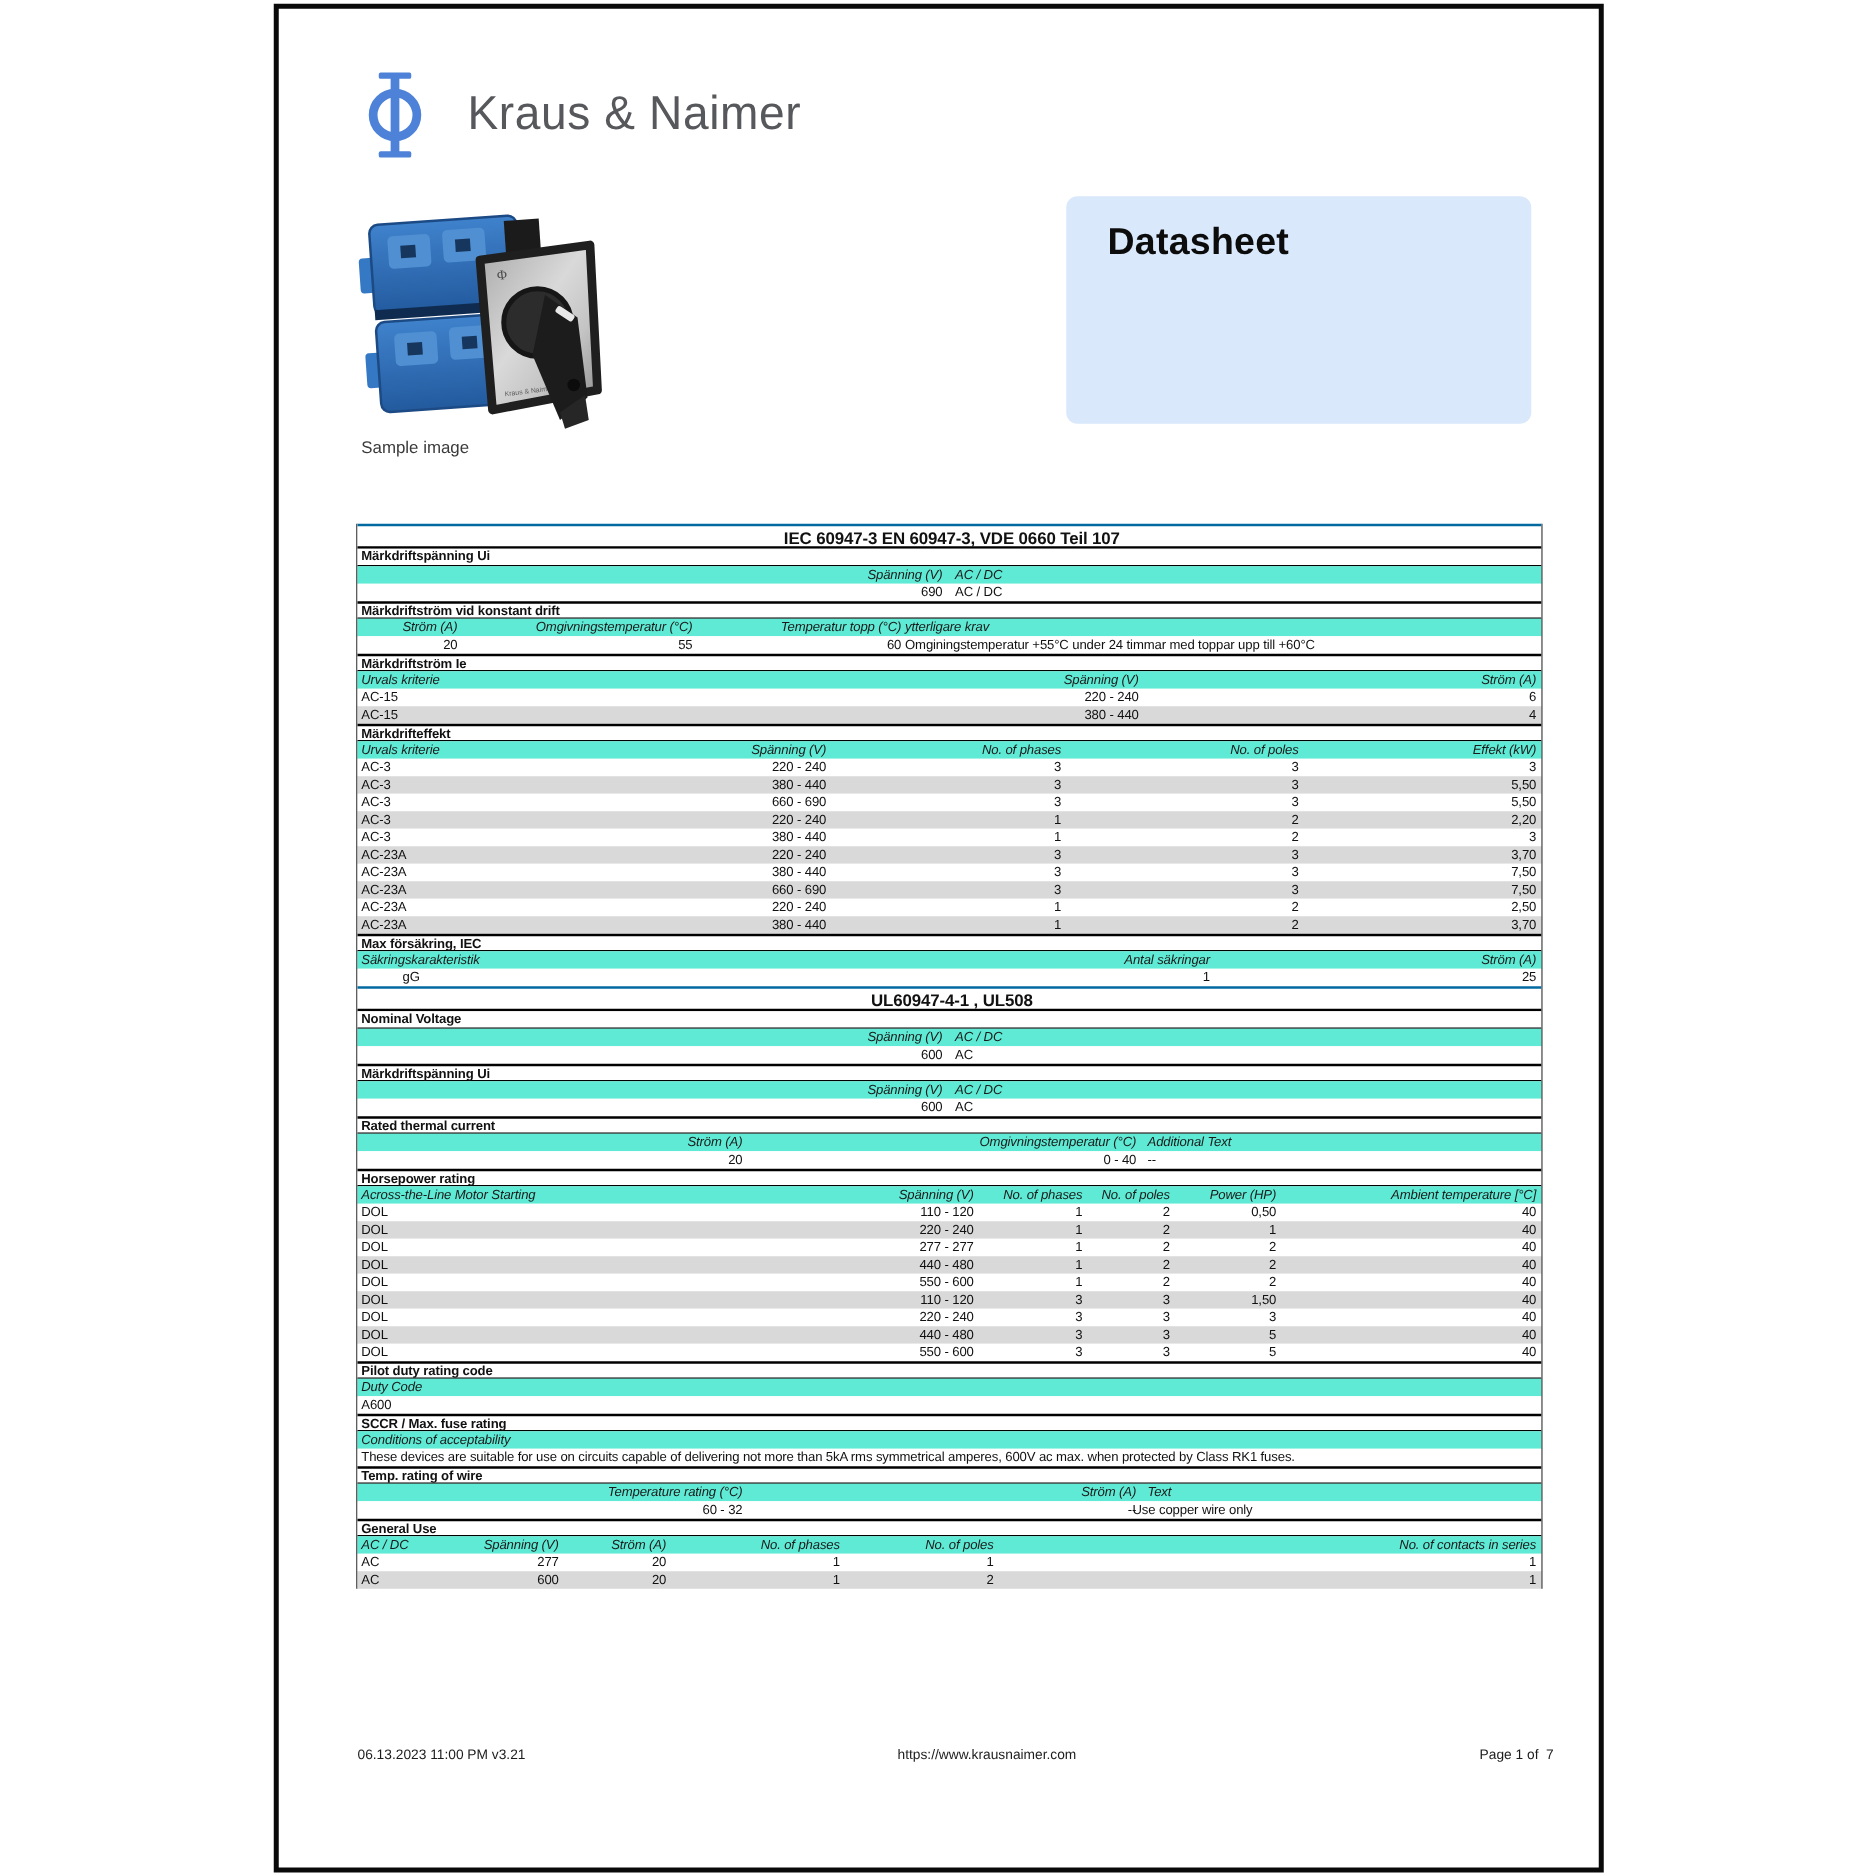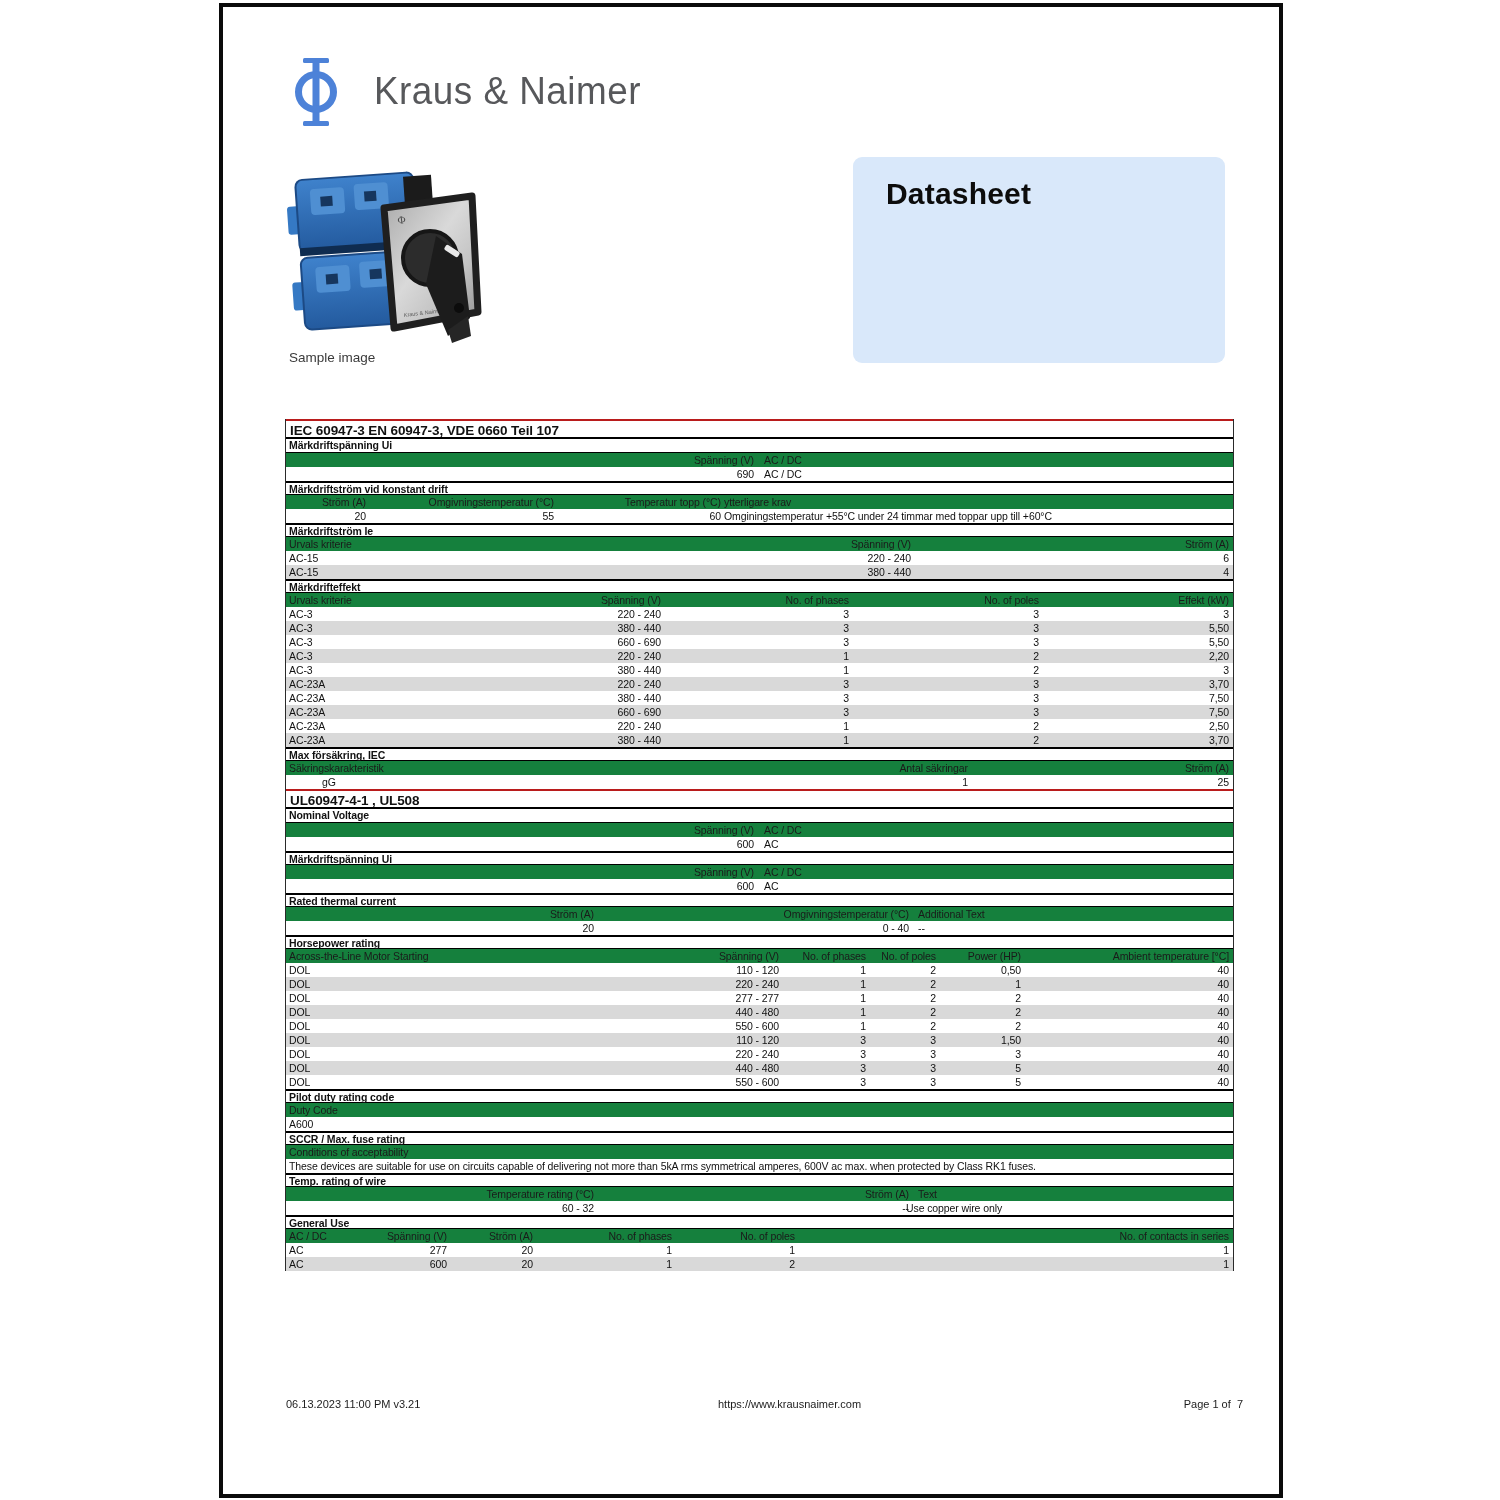--- a/index.html
+++ b/index.html
@@ -8,33 +8,33 @@
     font-family:"Liberation Sans",sans-serif;color:#111;overflow:hidden;
   }
   .abs{position:absolute;}
   
   .page-frame{left:219px;top:3px;width:1056px;height:1487px;border:4px solid #0a0a0a;background:#fff;}
   
   .logo-text{left:374px;top:70px;font-size:38px;color:#57585b;letter-spacing:.5px;transform:scaleX(.97);transform-origin:left;}
   
   .caption{left:289px;top:350px;font-size:13.5px;color:#3a3a3a;}
   
-  .card{left:853px;top:157px;width:372px;height:206px;border-radius:9px;}
+  .card{left:853px;top:157px;width:372px;height:182px;border-radius:9px;}
   .card-title{left:33px;top:20px;font-size:30px;font-weight:bold;color:#0c0c0c;letter-spacing:.2px;}
   .card-fields{left:33px;top:72px;font-size:14.5px;line-height:20.5px;color:#111;}
   .card-fields b{font-weight:bold;}
   
   .spec-table{left:285px;top:419px;width:947px;border-left:1px solid #2a2a2a;border-right:1px solid #2a2a2a;}
   .row{position:relative;box-sizing:border-box;width:100%;letter-spacing:-.1px;}
   .r-title1{height:20px;line-height:19px;font-size:13.5px;font-weight:bold;padding-left:4px;
-            border-top:2px solid #b91c1c;border-bottom:2px solid #000;background:#fff;}
+            border-top:2px solid #0369a1;border-bottom:2px solid #000;background:#fff;text-align:center;}
   .r-section{height:14px;line-height:13px;font-size:10.5px;font-weight:bold;padding-left:3px;
              border-top:2px solid #000;border-bottom:1px solid #000;background:#fff;}
   .r-title1 + .r-section{border-top:0;}
-  .r-header{height:14px;line-height:14px;font-size:10.5px;background:#15803d;color:#1a1a1a;}
+  .r-header{height:14px;line-height:14px;font-size:10.5px;font-style:italic;background:#5eead4;color:#1a1a1a;}
   .r-data{height:14px;line-height:14px;font-size:10.5px;background:#fff;}
   .r-data.bg-g{background:#d9d9d9;}
   .cell{position:absolute;top:0;height:100%;white-space:nowrap;overflow:visible;}
   
   .footer{font-size:11px;color:#1c1c1c;white-space:pre;}
   .f-date{left:286px;top:1398px;}
   .f-url{left:718px;top:1398px;}
   .f-page{left:1093px;top:1398px;width:150px;text-align:right;}
 </style>
 </head>

